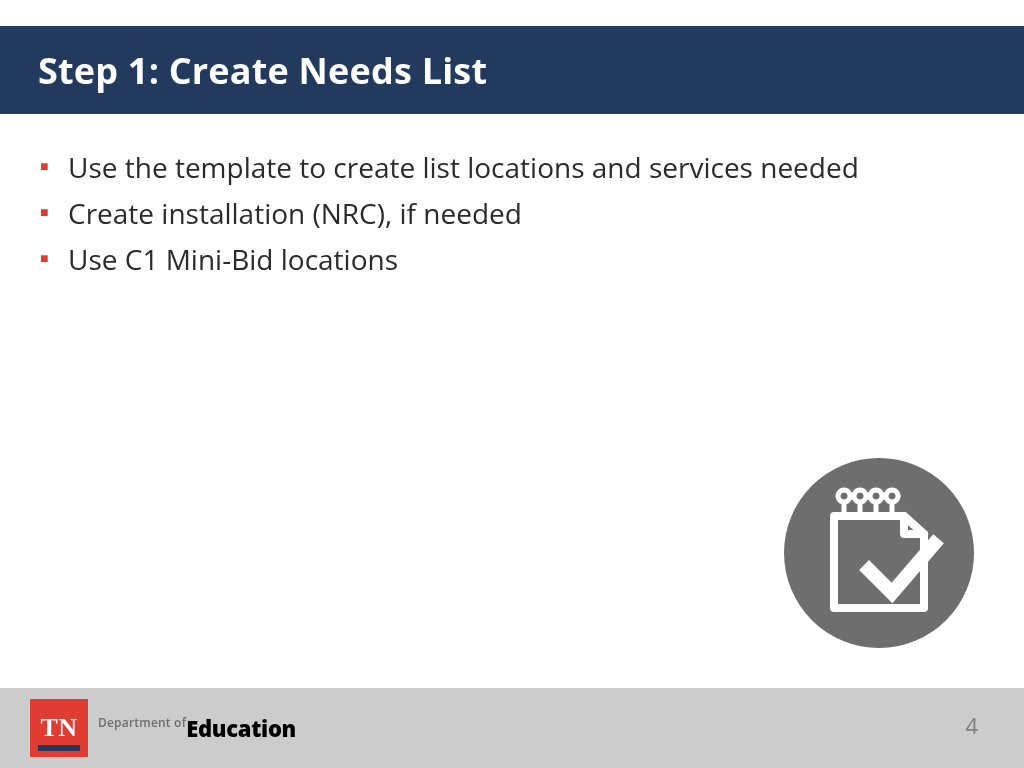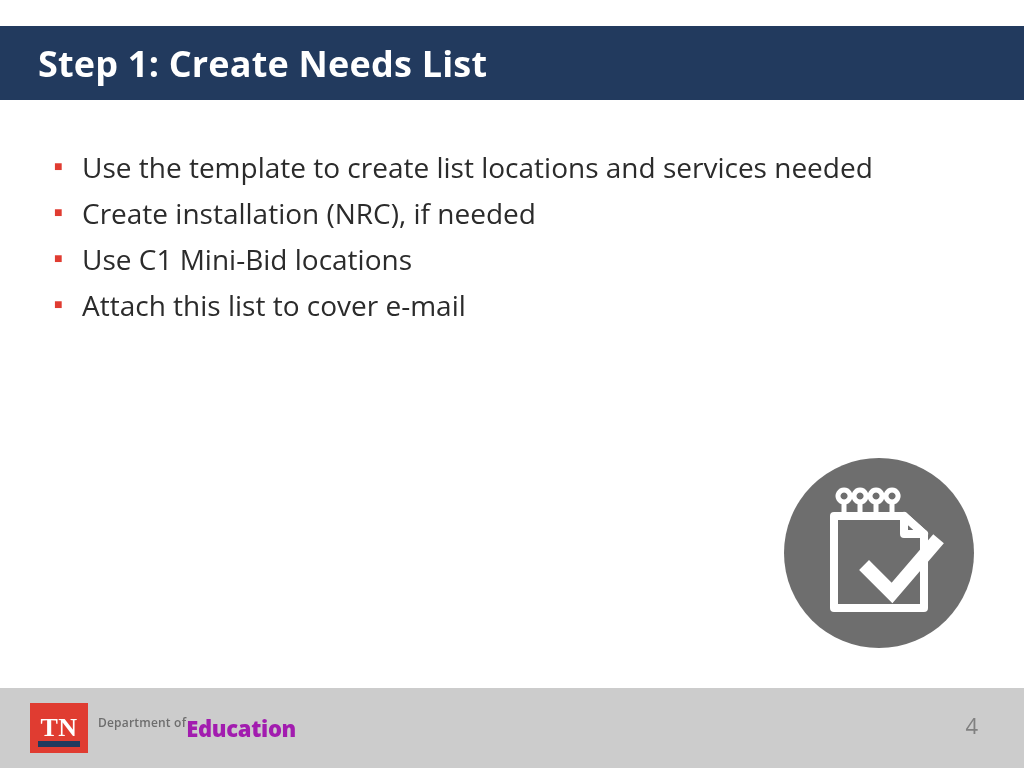--- a/index.html
+++ b/index.html
@@ -4,36 +4,36 @@
 <style>
   * { margin: 0; padding: 0; box-sizing: border-box; }
   html, body { width: 1024px; height: 768px; font-family: "Segoe UI", "Open Sans", Calibri, Arial, sans-serif; background: #fff; overflow: hidden; }
 
   .slide { position: relative; width: 1024px; height: 768px; background: #fff; }
 
   .title-bar {
     position: absolute;
     left: 0; top: 26px;
     width: 100%;
-    height: 74px;
+    height: 88px;
     background: #223A5E;
     display: flex;
     align-items: center;
     padding-left: 38px;
   }
   .title-bar h1 {
     color: #fff;
     font-size: 36px;
     font-weight: 700;
     letter-spacing: 0.2px;
   }
 
   .body {
     position: absolute;
-    left: 54px;
+    left: 40px;
     top: 148px;
     width: 910px;
   }
   .body ul { list-style: none; }
   .body li {
     position: relative;
     padding-left: 28px;
     font-size: 28px;
     line-height: 1.36;
     color: #2b2b2b;
@@ -61,21 +61,21 @@
     position: absolute;
     left: 0; bottom: 0;
     width: 100%;
     height: 80px;
     background: #CCCCCC;
     display: flex;
     align-items: center;
     padding-left: 30px;
   }
   .tn-block {
-    width: 58px; height: 50px;
+    width: 58px; height: 58px;
     background: #E03C31;
     color: #fff;
     display: flex;
     flex-direction: column;
     align-items: center;
     justify-content: center;
     position: relative;
   }
   .tn-block .tn {
     font-family: Georgia, "Times New Roman", serif;
@@ -100,21 +100,21 @@
   .dept .small {
     font-size: 12px;
     color: #6E6E6E;
     font-weight: 600;
     letter-spacing: 0.2px;
     line-height: 1;
     margin-bottom: 2px;
   }
   .dept .big {
     font-size: 22px;
-    color: #a21caf;
+    color: #000000;
     font-weight: 800;
     letter-spacing: -0.3px;
     line-height: 1;
   }
   .pagenum {
     position: absolute;
     right: 46px;
     bottom: 28px;
     font-size: 22px;
     color: #808080;
@@ -127,21 +127,20 @@
 
   <div class="title-bar">
     <h1>Step 1: Create Needs List</h1>
   </div>
 
   <div class="body">
     <ul>
       <li>Use the template to create list locations and services needed</li>
       <li>Create installation (NRC), if needed</li>
       <li>Use C1 Mini-Bid locations</li>
-      <li>Attach this list to cover e-mail</li>
     </ul>
   </div>
 
   <div class="graphic">
     <svg viewBox="0 0 190 190" width="190" height="190">
       <circle cx="95" cy="95" r="95" fill="#6E6E6E"></circle>
 
       <path d="M50 58 L120 58 L140 76 L140 150 L50 150 Z
                M50 58 L50 150 L140 150 L140 76 L120 76 L120 58 Z" fill="none" stroke="#FFFFFF" stroke-width="8" stroke-linejoin="round"></path>
 

